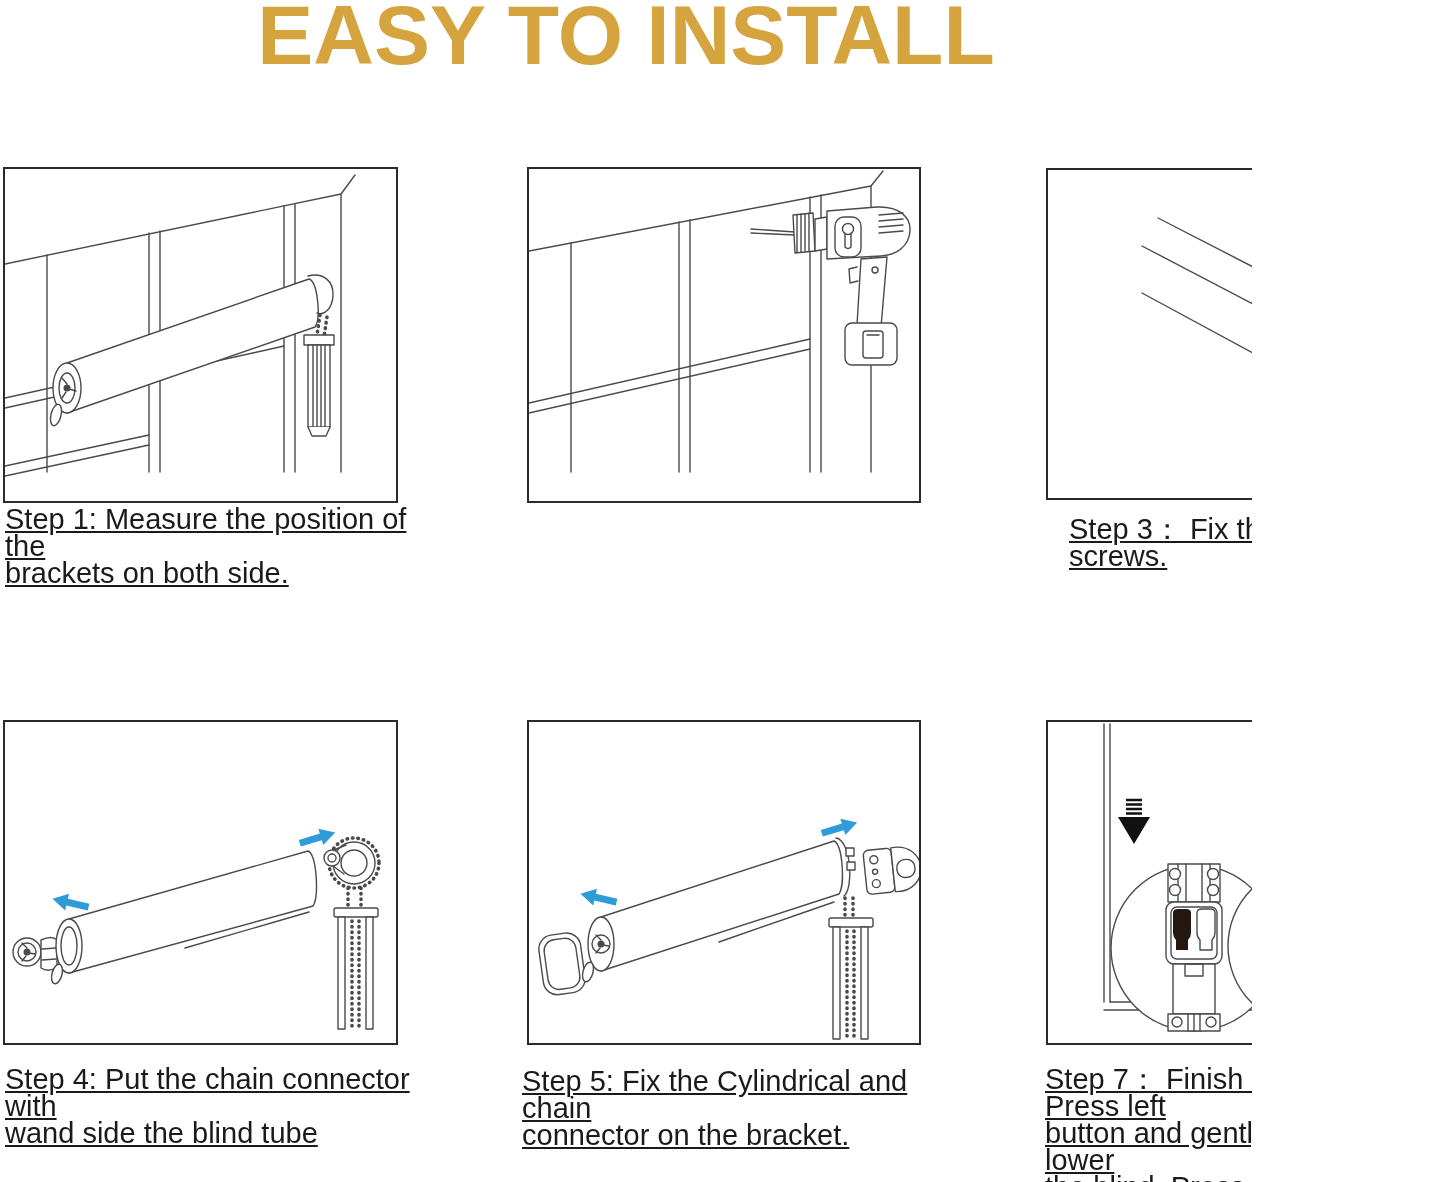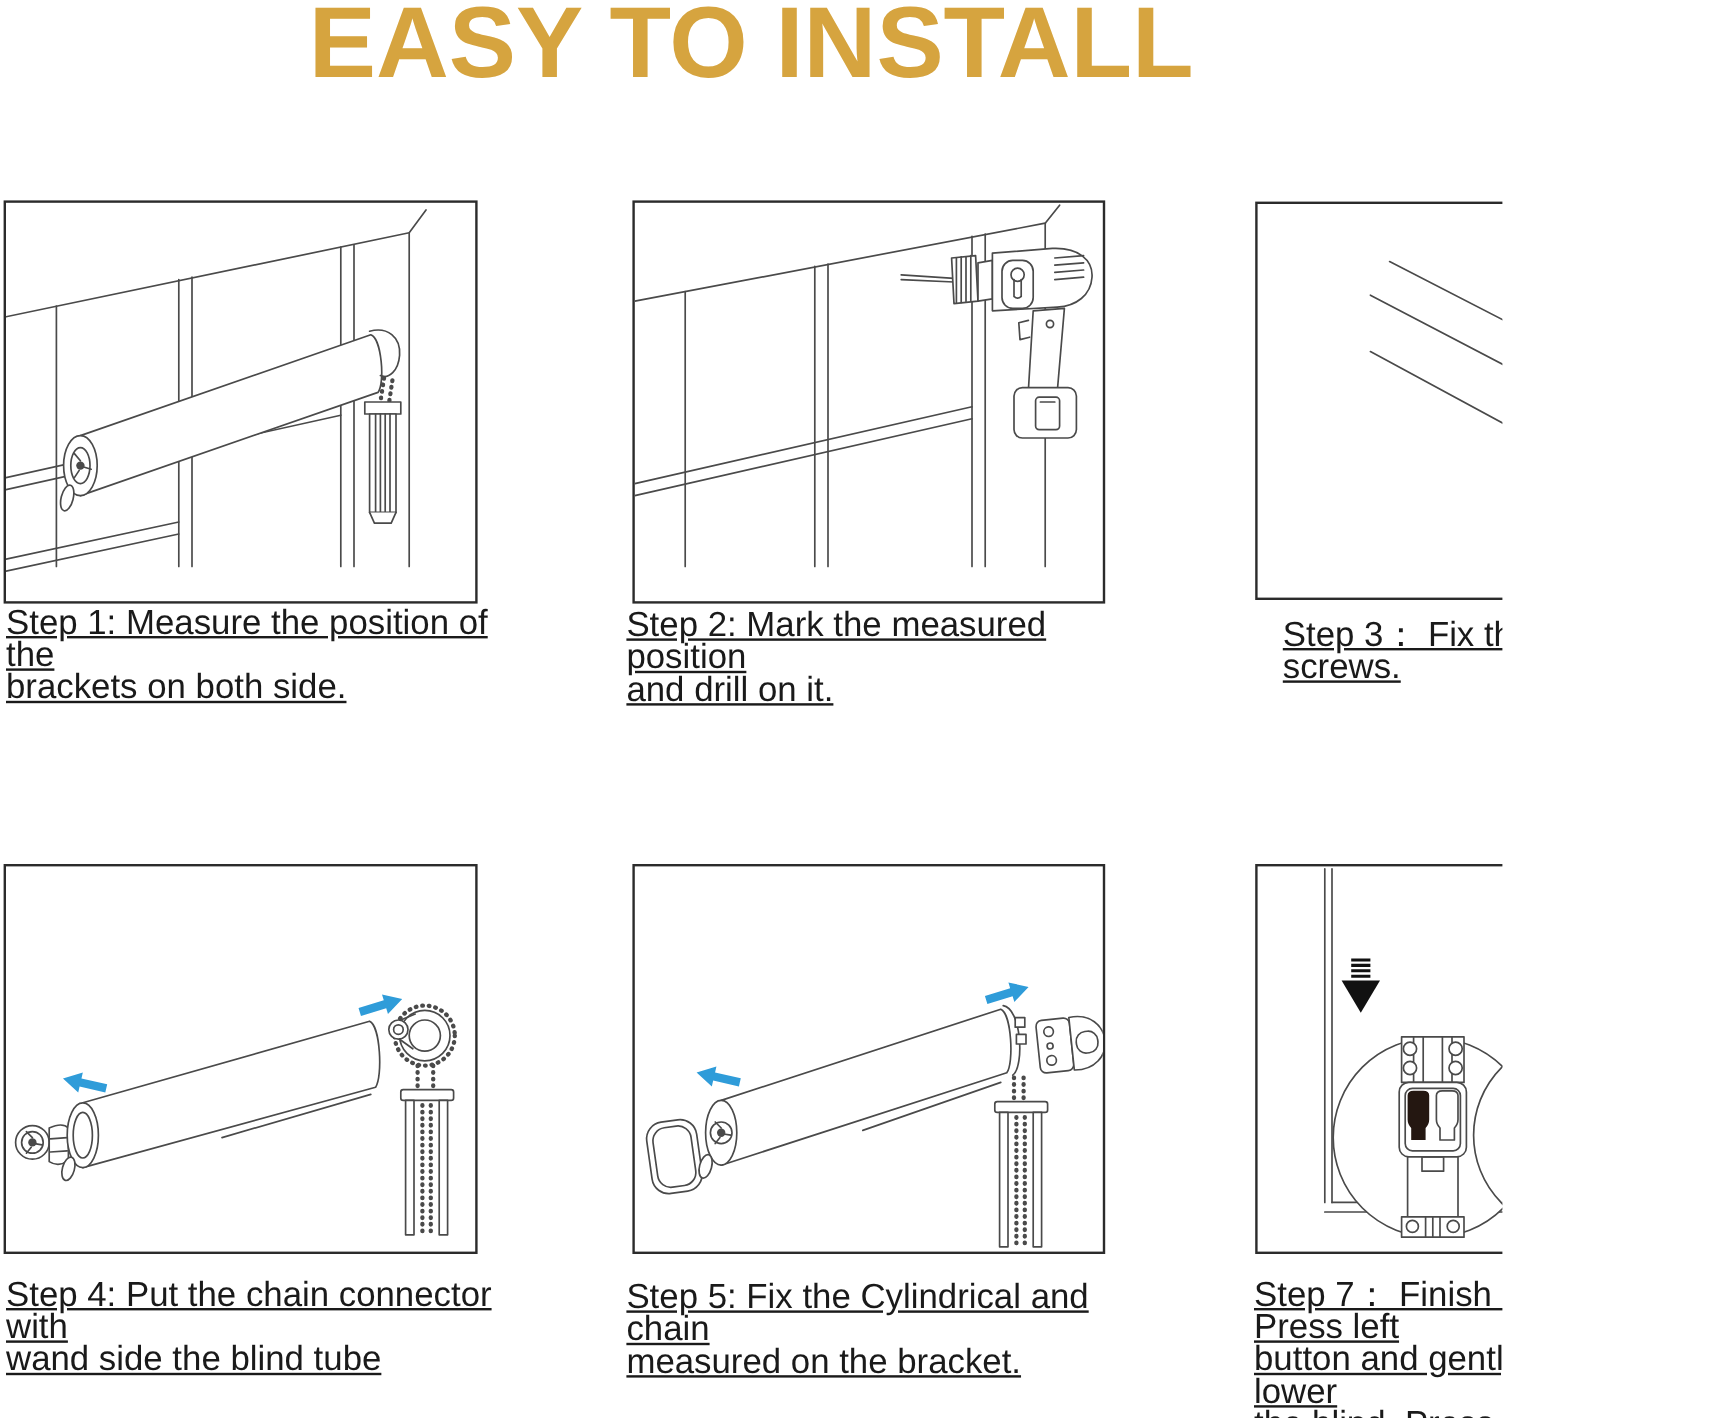--- a/index.html
+++ b/index.html
@@ -271,25 +271,23 @@
         <rect class="lnw" x="234" y="290" width="52" height="16"></rect>
         <path class="ln" d="M254 290 V304 M260 290 V304 M266 290 V304"></path>
         <circle class="lnw" cx="243" cy="297" r="5"></circle>
           <circle class="lnw" cx="277" cy="297" r="5"></circle>
       </g>
     </svg>
   </section>
 
   <p class="caption" style="left:5px;top:506px;width:420px">Step 1: Measure the position of the
 brackets on both side.</p>
-  <p class="caption" style="left:522px;top:508px;width:420px">Step 2: Mark the measured position
-and drill on it.</p>
   <p class="caption" style="left:1069px;top:516px;width:400px">Step 3： Fix the buckle with screws.</p>
   <p class="caption" style="left:5px;top:1066px;width:430px">Step 4: Put the chain connector with
 wand side the  blind tube</p>
   <p class="caption" style="left:522px;top:1068px;width:430px">Step 5: Fix the Cylindrical and chain
-measured on the bracket.</p>
+connector on the bracket.</p>
   <p class="caption" style="left:1045px;top:1066px;width:400px">Step 7： Finish Installation. Press left
 button and gently pull down to lower
 the blind. Press right button and pull
 down to raise the blind.</p>
 
 </div>
 
 </body></html>

